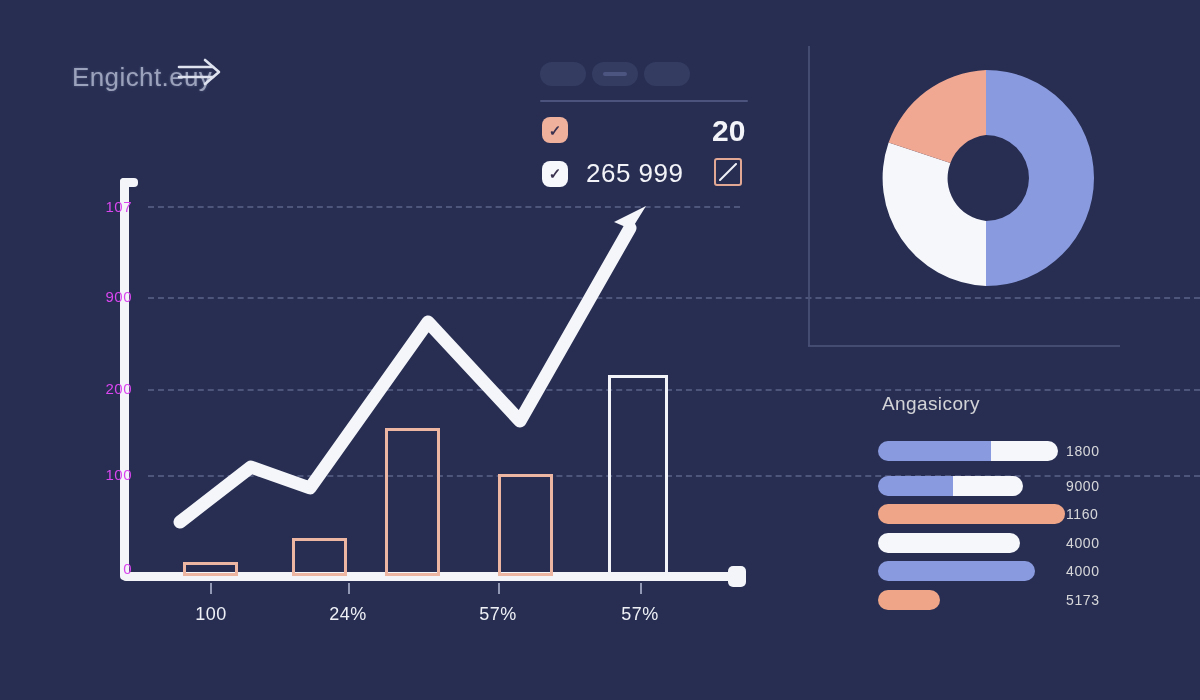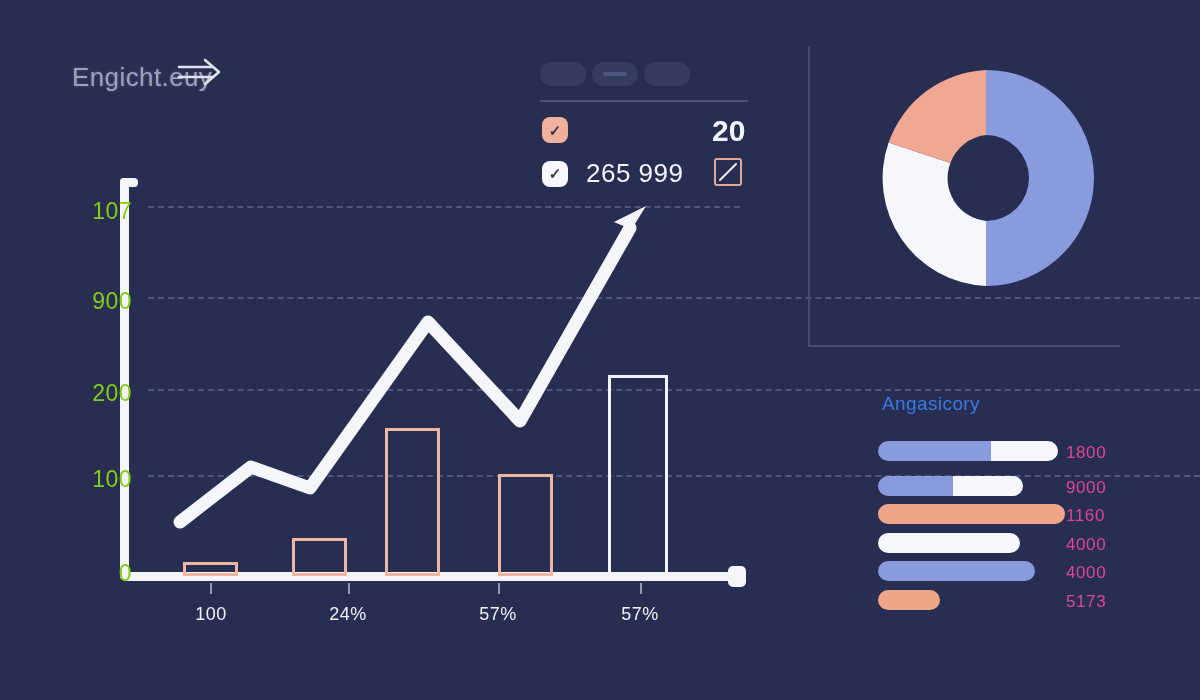--- a/index.html
+++ b/index.html
@@ -89,21 +89,21 @@
   }
   .axis-x {
     position:absolute; left:122px; top:572px; width:618px; height:9px;
     background:#f4f5f9; border-radius:4px;
   }
   .axis-x-cap {
     position:absolute; left:728px; top:566px; width:18px; height:21px;
     background:#f4f5f9; border-radius:5px;
   }
   .ytick {
-    position:absolute; right:16px; font-size:23px; color:#84cc16;
+    position:absolute; right:16px; font-size:15px; color:#d946ef;
     text-align:right; width:70px; letter-spacing:.5px;
   }
   .xtick {
     position:absolute; top:604px; font-size:18px; color:#eef0f6;
     width:90px; text-align:center; letter-spacing:.5px;
   }
   .xtick-mark {
     position:absolute; top:583px; width:2px; height:11px; background:#aeb4cd; opacity:.8;
   }
   .bar {
@@ -122,33 +122,33 @@
     position:absolute; left:808px; top:345px; width:312px; height:2px;
     background:#4a5178; opacity:.85;
   }
 
   
   .donut-wrap { position:absolute; left:866px; top:58px; width:240px; height:240px; }
 
   
   .panel-title {
     position:absolute; left:882px; top:393px;
-    font-size:19px; color:#3b82f6; letter-spacing:.4px; opacity:.9;
+    font-size:19px; color:#e5e5e5; letter-spacing:.4px; opacity:.9;
   }
   .bar-item { position:absolute; left:878px; height:20px; }
   .track {
     position:absolute; left:0; top:0; height:20px; border-radius:10px; overflow:hidden;
     display:flex;
   }
   .fill { height:100%; }
   .fill.blue   { background:#8a9ade; }
   .fill.white  { background:#f6f7fb; }
   .fill.salmon { background:#efa587; }
   .bar-val {
-    position:absolute; left:1066px; font-size:17px; color:#ec4899;
+    position:absolute; left:1066px; font-size:14px; color:#e5e5e5;
     letter-spacing:.6px; opacity:.92;
   }
 </style>
 </head>
 <body>
 
 <div id="root">
 
   <div class="title-main">Engicht.euy</div>
 

